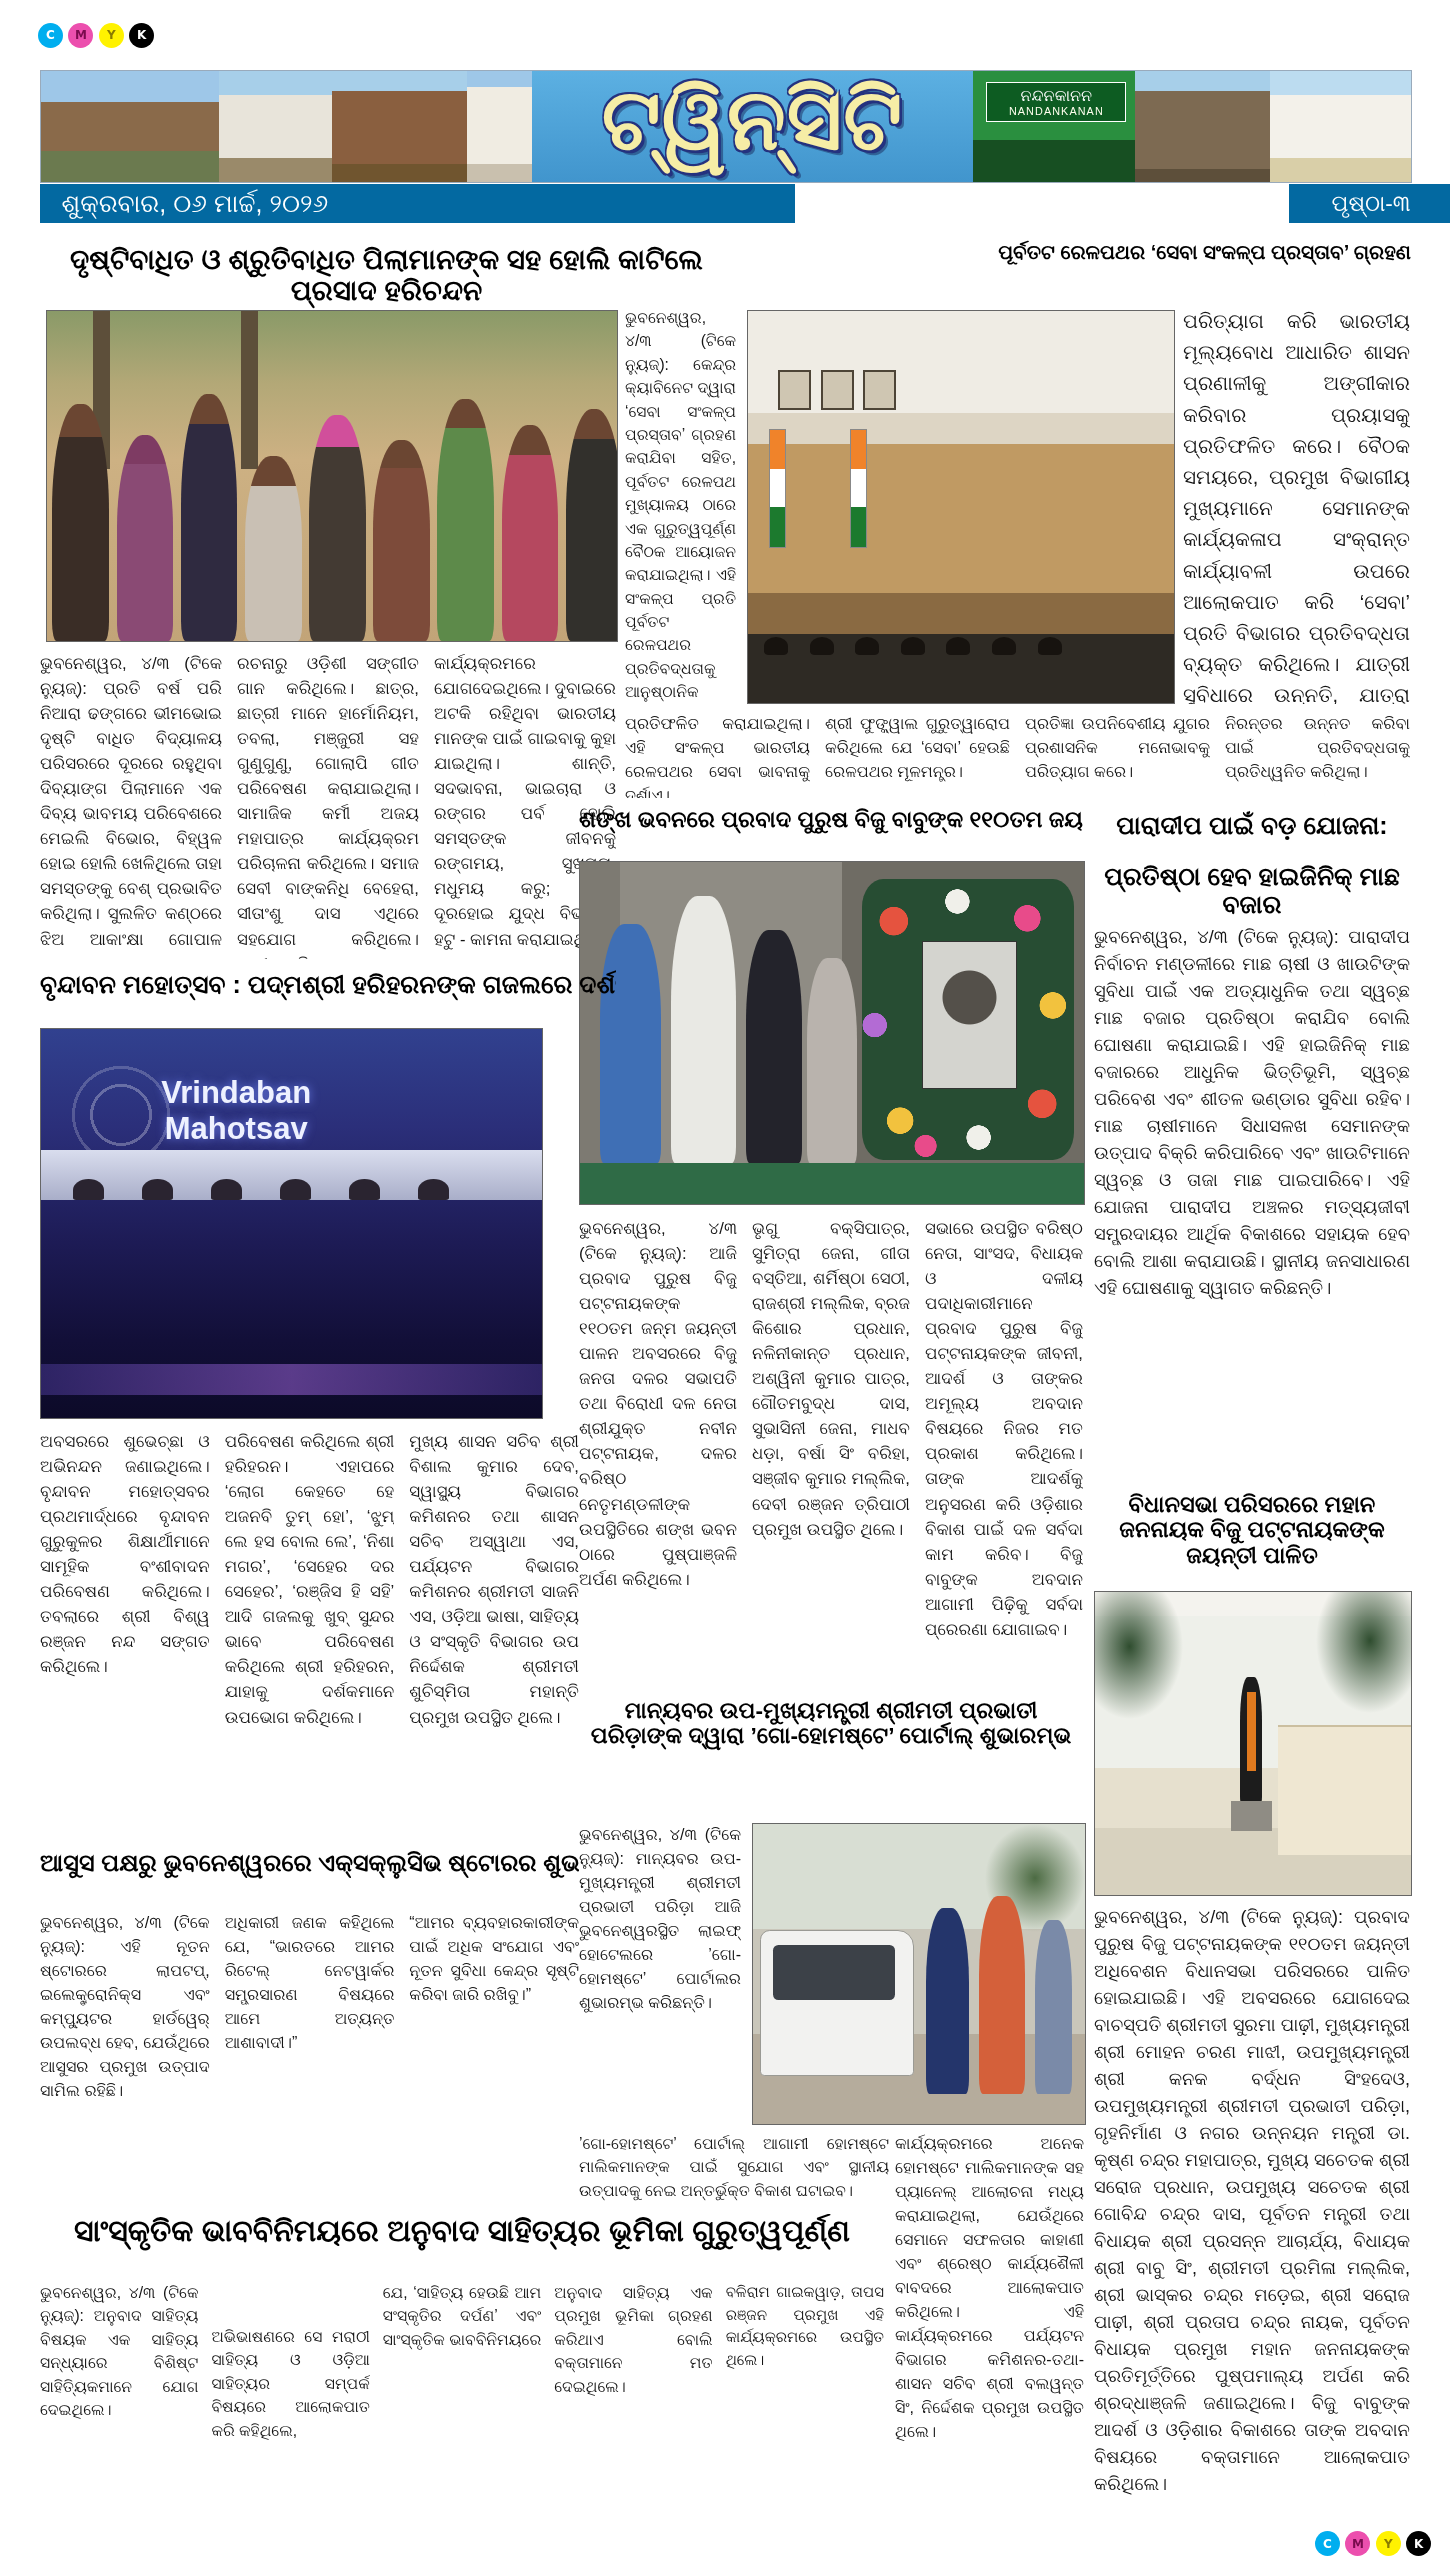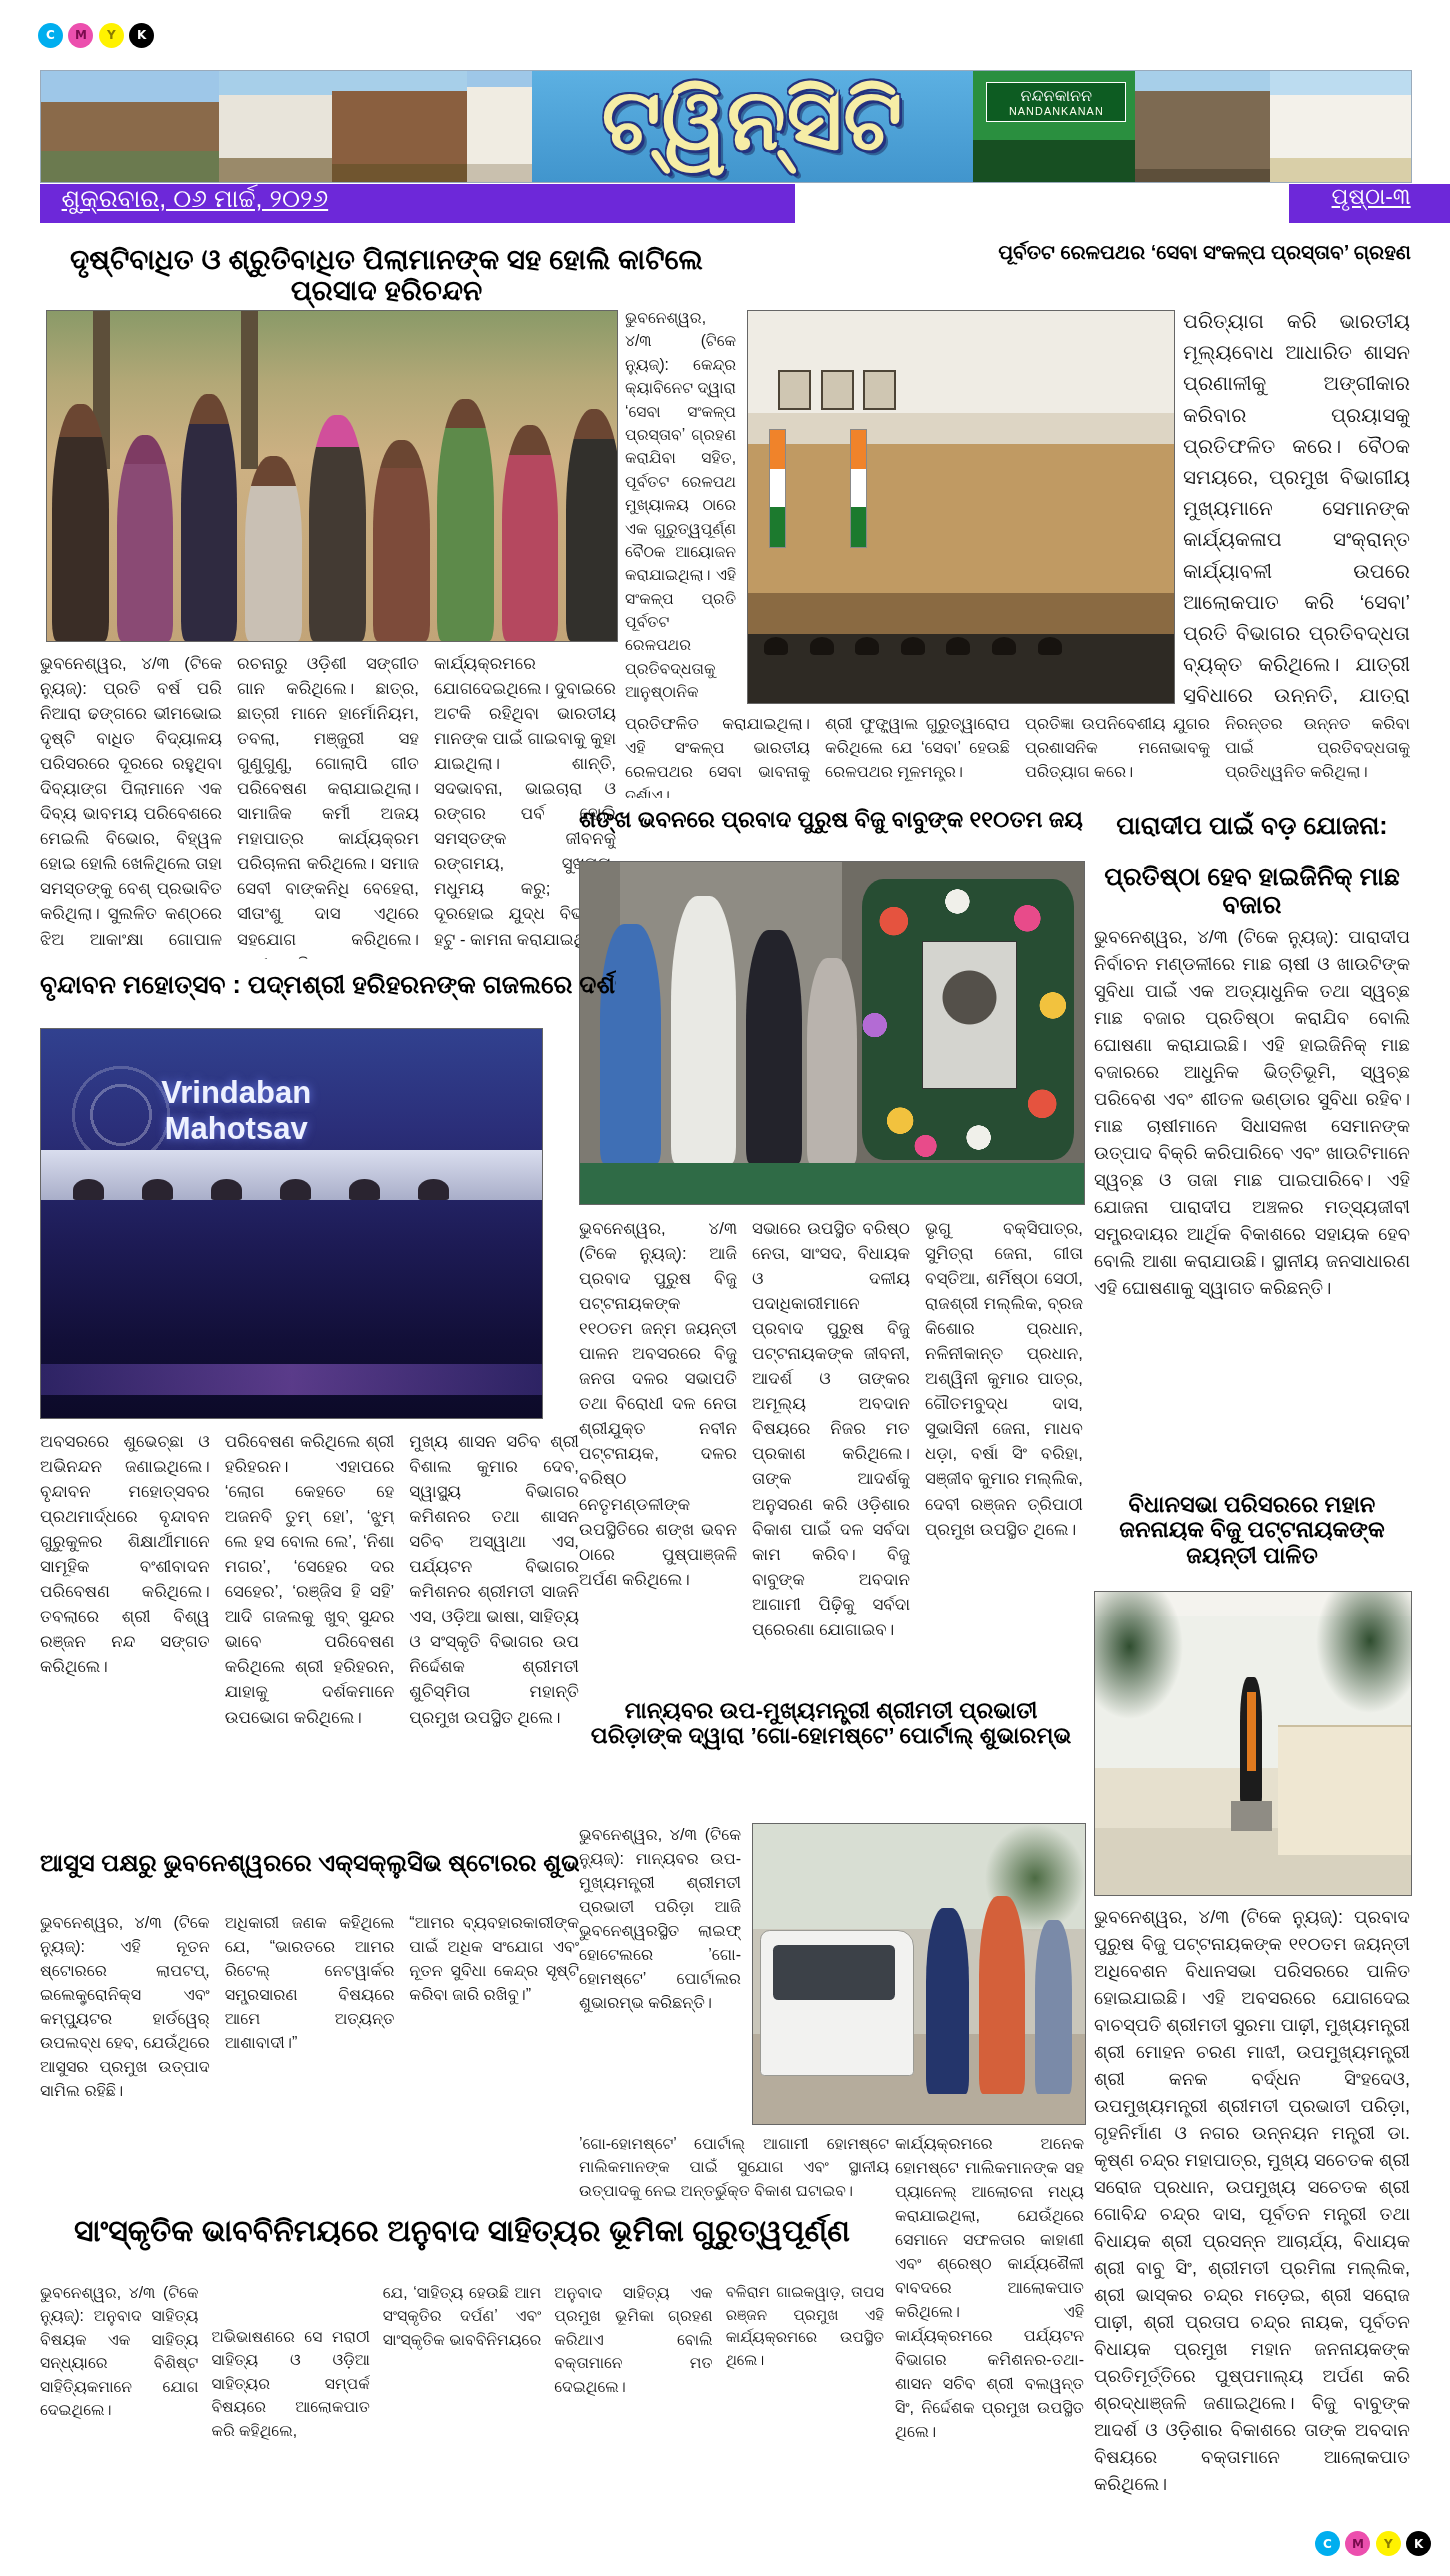--- a/index.html
+++ b/index.html
@@ -22,21 +22,21 @@
   .t-center{width:442px;background:linear-gradient(180deg,#5cb0e2,#4195cd);display:flex;justify-content:center;}
   .t-nandan{width:162px;background:linear-gradient(180deg,#2a8f3f 0 62%,#174f22 62%);position:relative;}
   .t-lingaraj{width:135px;background:linear-gradient(180deg,#a7cfe9 0 18%,#7d6a52 18% 88%,#5d4f3a 88%);}
   .t-stupa{width:141px;background:linear-gradient(180deg,#bcdcf0 0 22%,#f3f1ea 22% 78%,#d9cfa8 78%);}
   .paper-title{font-size:85px;font-weight:bold;color:#f6eda6;letter-spacing:1.1px;
      text-shadow:2.7px 2.7px 0 #24327f,-1.6px -1.6px 0 #24327f,1.6px -1.6px 0 #24327f,-1.6px 1.6px 0 #24327f,4.9px 4.9px 0 rgba(20,30,80,.45);}
   .nsign{position:absolute;left:8%;top:10%;width:84%;background:#0d5c22;border:1.6px solid #fff;
          color:#fff;text-align:center;padding:4.3px 1.1px;}
   .nsign .o{font-size:16px;line-height:1.1;} .nsign .l{font-size:10.8px;letter-spacing:1.1px;color:#ffe; }
   
-  .datebar{background:#6d28d9;color:#fff;display:flex;align-items:flex-start;padding:0 21.6px;text-decoration:underline;}
+  .datebar{background:#0369a1;color:#fff;display:flex;align-items:center;padding:0 21.6px;}
   .datebar.left{justify-content:flex-start;font-size:25px;}
   .datebar.right{justify-content:center;font-size:22.6px;}
   
   .hl{font-weight:bold;color:#000;text-align:center;line-height:1.12;}
   .fit{white-space:nowrap;overflow:hidden;}
   .bd{font-size:16.7px;line-height:1.5;text-align:justify;color:#141414;overflow:hidden;}
   .cols{display:flex;gap:15px;overflow:hidden;}
   .cols>div{flex:1;overflow:hidden;}
   .photo{position:absolute;overflow:hidden;border:0.5px solid #666;}
   
@@ -188,22 +188,22 @@
       <span class="person" style="left:4%;width:12%;height:70%;background:#3f6fb5;"></span>
       <span class="person" style="left:18%;width:13%;height:78%;background:#e9e9e4;"></span>
       <span class="person" style="left:33%;width:11%;height:68%;background:#23232b;"></span>
       <span class="person" style="left:45%;width:10%;height:60%;background:#b9b3ad;"></span>
       <div class="wreath">
         <div class="portrait"></div>
       </div>
     </div>
     <div class="abs cols" style="left:579px;top:1216px;width:504px;height:455px;">
       <div class="bd">ଭୁବନେଶ୍ୱର, ୪/୩ (ଟିକେ ନ୍ୟୁଜ୍): ଆଜି ପ୍ରବାଦ ପୁରୁଷ ବିଜୁ ପଟ୍ଟନାୟକଙ୍କ ୧୧୦ତମ ଜନ୍ମ ଜୟନ୍ତୀ ପାଳନ ଅବସରରେ ବିଜୁ ଜନତା ଦଳର ସଭାପତି ତଥା ବିରୋଧୀ ଦଳ ନେତା ଶ୍ରୀଯୁକ୍ତ ନବୀନ ପଟ୍ଟନାୟକ, ଦଳର ବରିଷ୍ଠ ନେତୃମଣ୍ଡଳୀଙ୍କ ଉପସ୍ଥିତିରେ ଶଙ୍ଖ ଭବନ ଠାରେ ପୁଷ୍ପାଞ୍ଜଳି ଅର୍ପଣ କରିଥିଲେ।</div>
+      <div class="bd">ଭୃଗୁ ବକ୍ସିପାତ୍ର, ସୁମିତ୍ରା ଜେନା, ଗୀତା ବସ୍ତିଆ, ଶର୍ମିଷ୍ଠା ସେଠୀ, ରାଜଶ୍ରୀ ମଲ୍ଲିକ, ବ୍ରଜ କିଶୋର ପ୍ରଧାନ, ନଳିନୀକାନ୍ତ ପ୍ରଧାନ, ଅଶ୍ୱିନୀ କୁମାର ପାତ୍ର, ଗୌତମବୁଦ୍ଧ ଦାସ, ସୁଭାସିନୀ ଜେନା, ମାଧବ ଧଡ଼ା, ବର୍ଷା ସିଂ ବରିହା, ସଞ୍ଜୀବ କୁମାର ମଲ୍ଲିକ, ଦେବୀ ରଞ୍ଜନ ତ୍ରିପାଠୀ ପ୍ରମୁଖ ଉପସ୍ଥିତ ଥିଲେ।</div>
       <div class="bd">ସଭାରେ ଉପସ୍ଥିତ ବରିଷ୍ଠ ନେତା, ସାଂସଦ, ବିଧାୟକ ଓ ଦଳୀୟ ପଦାଧିକାରୀମାନେ ପ୍ରବାଦ ପୁରୁଷ ବିଜୁ ପଟ୍ଟନାୟକଙ୍କ ଜୀବନୀ, ଆଦର୍ଶ ଓ ତାଙ୍କର ଅମୂଲ୍ୟ ଅବଦାନ ବିଷୟରେ ନିଜର ମତ ପ୍ରକାଶ କରିଥିଲେ। ତାଙ୍କ ଆଦର୍ଶକୁ ଅନୁସରଣ କରି ଓଡ଼ିଶାର ବିକାଶ ପାଇଁ ଦଳ ସର୍ବଦା କାମ କରିବ। ବିଜୁ ବାବୁଙ୍କ ଅବଦାନ ଆଗାମୀ ପିଢ଼ିକୁ ସର୍ବଦା ପ୍ରେରଣା ଯୋଗାଇବ।</div>
-      <div class="bd">ଭୃଗୁ ବକ୍ସିପାତ୍ର, ସୁମିତ୍ରା ଜେନା, ଗୀତା ବସ୍ତିଆ, ଶର୍ମିଷ୍ଠା ସେଠୀ, ରାଜଶ୍ରୀ ମଲ୍ଲିକ, ବ୍ରଜ କିଶୋର ପ୍ରଧାନ, ନଳିନୀକାନ୍ତ ପ୍ରଧାନ, ଅଶ୍ୱିନୀ କୁମାର ପାତ୍ର, ଗୌତମବୁଦ୍ଧ ଦାସ, ସୁଭାସିନୀ ଜେନା, ମାଧବ ଧଡ଼ା, ବର୍ଷା ସିଂ ବରିହା, ସଞ୍ଜୀବ କୁମାର ମଲ୍ଲିକ, ଦେବୀ ରଞ୍ଜନ ତ୍ରିପାଠୀ ପ୍ରମୁଖ ଉପସ୍ଥିତ ଥିଲେ।</div>
     </div>
   </div>
 
   <div>
     <div class="abs hl" style="left:1094px;top:811px;width:316px;font-size:25px;">ପାରାଦୀପ ପାଇଁ ବଡ଼ ଯୋଜନା:</div>
     <div class="abs hl" style="left:1094px;top:862px;width:316px;font-size:25px;">ପ୍ରତିଷ୍ଠା ହେବ ହାଇଜିନିକ୍ ମାଛ ବଜାର</div>
     <div class="abs bd" style="left:1094px;top:924px;width:316px;height:555px;font-size:18px;">ଭୁବନେଶ୍ୱର, ୪/୩ (ଟିକେ ନ୍ୟୁଜ୍): ପାରାଦୀପ ନିର୍ବାଚନ ମଣ୍ଡଳୀରେ ମାଛ ଚାଷୀ ଓ ଖାଉଟିଙ୍କ ସୁବିଧା ପାଇଁ ଏକ ଅତ୍ୟାଧୁନିକ ତଥା ସ୍ୱଚ୍ଛ ମାଛ ବଜାର ପ୍ରତିଷ୍ଠା କରାଯିବ ବୋଲି ଘୋଷଣା କରାଯାଇଛି। ଏହି ହାଇଜିନିକ୍ ମାଛ ବଜାରରେ ଆଧୁନିକ ଭିତ୍ତିଭୂମି, ସ୍ୱଚ୍ଛ ପରିବେଶ ଏବଂ ଶୀତଳ ଭଣ୍ଡାର ସୁବିଧା ରହିବ। ମାଛ ଚାଷୀମାନେ ସିଧାସଳଖ ସେମାନଙ୍କ ଉତ୍ପାଦ ବିକ୍ରି କରିପାରିବେ ଏବଂ ଖାଉଟିମାନେ ସ୍ୱଚ୍ଛ ଓ ତାଜା ମାଛ ପାଇପାରିବେ। ଏହି ଯୋଜନା ପାରାଦୀପ ଅଞ୍ଚଳର ମତ୍ସ୍ୟଜୀବୀ ସମ୍ପ୍ରଦାୟର ଆର୍ଥିକ ବିକାଶରେ ସହାୟକ ହେବ ବୋଲି ଆଶା କରାଯାଉଛି। ସ୍ଥାନୀୟ ଜନସାଧାରଣ ଏହି ଘୋଷଣାକୁ ସ୍ୱାଗତ କରିଛନ୍ତି।</div>
   </div>
 
   <div>

